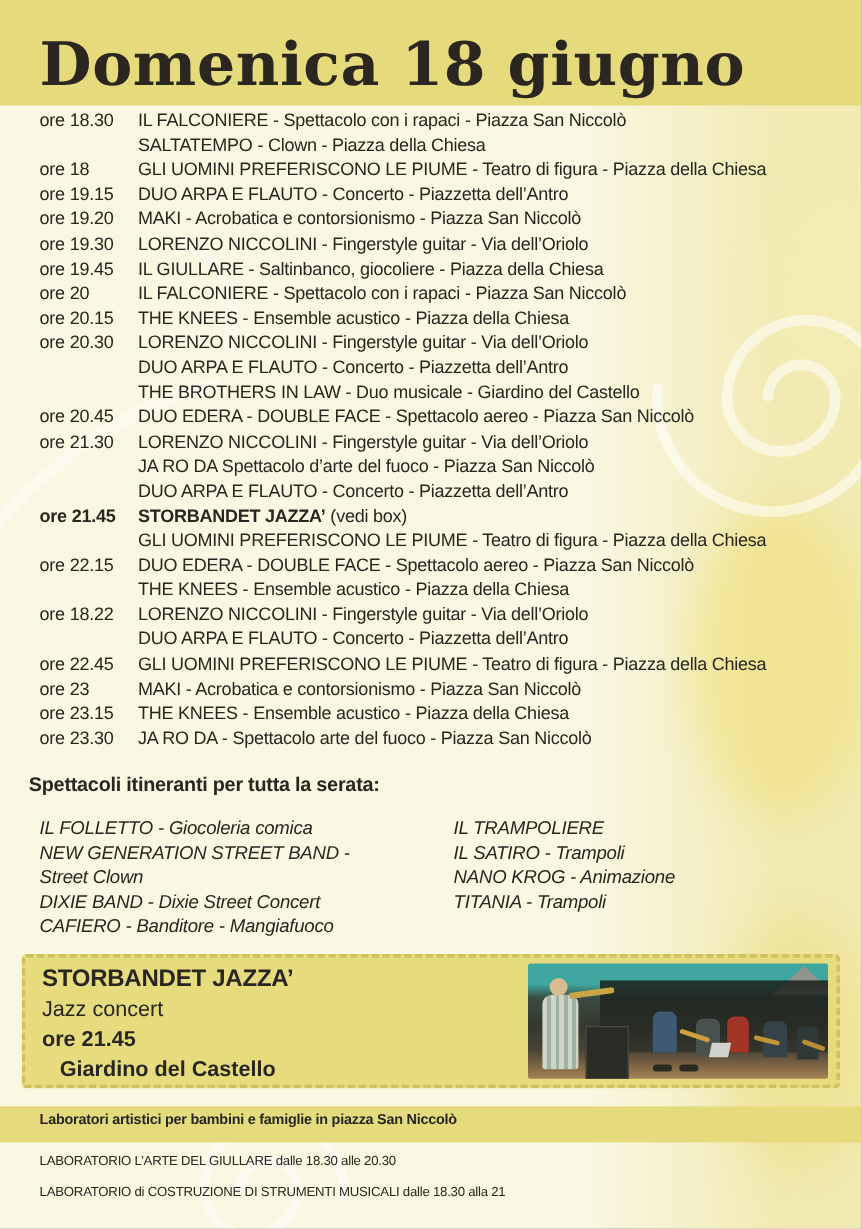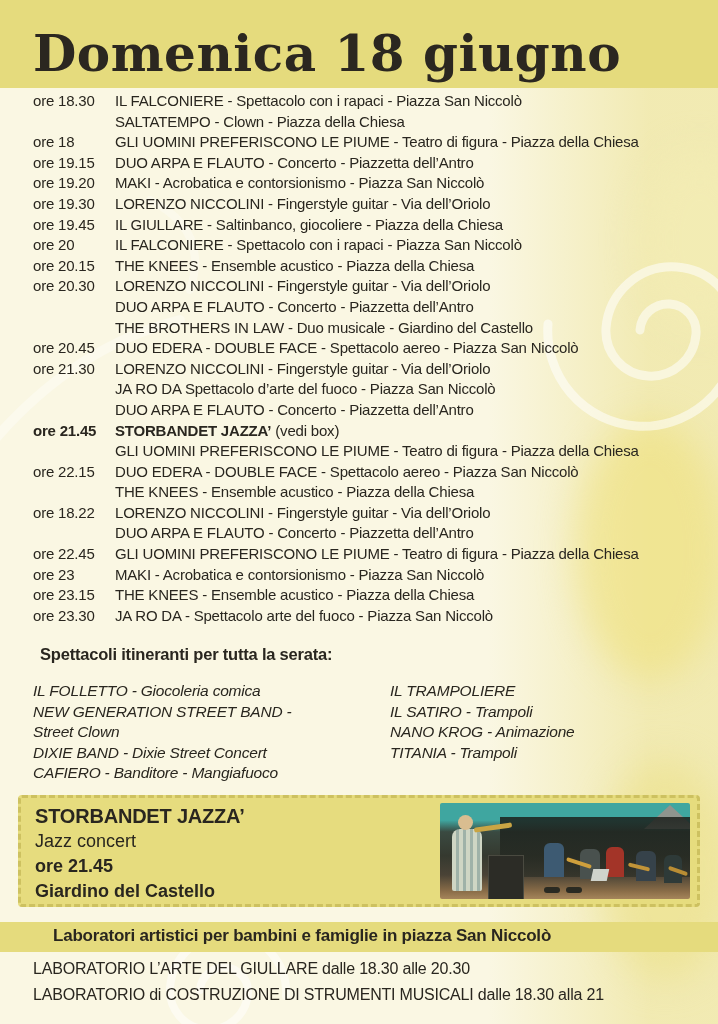--- a/index.html
+++ b/index.html
@@ -30,38 +30,38 @@
     font-size:50px; letter-spacing:.5px; color:#2b2720;
   }
   
   .schedule { position:absolute; top:91px; left:33px; width:668px; }
   .row { display:flex; align-items:flex-start; font-size:15px; line-height:20.6px; letter-spacing:-.2px; }
   .row .time { flex:none; width:82px; }
   .row.bold { font-weight:bold; }
   .row .suffix { font-weight:normal; white-space:pre; }
   
   .itinerant-heading {
-    position:absolute; left:40px; top:645px;
+    position:absolute; left:24px; top:645px;
     font-size:16.5px; font-weight:bold; letter-spacing:-.2px;
   }
   .itinerant-cols { position:absolute; left:33px; top:681px; width:660px; display:flex;font-style:italic; }
   .itinerant-col { font-size:15.5px; line-height:20.6px; letter-spacing:-.2px; }
   .itinerant-col.left { width:345px; }
-  .itinerant-col.right { flex:1;margin-left:12px; }
+  .itinerant-col.right { flex:1; }
   
   .highlight-box {
     position:absolute; left:18px; top:795px; width:682px; height:112px;
     box-sizing:border-box; background:#e6dc7e;
     border:3px dashed #cdc160; border-radius:4px;
   }
   .box-text { position:absolute; left:14px; top:6px; line-height:25px; }
   .box-title { font-size:20px; font-weight:bold; letter-spacing:-.2px; }
   .box-subtitle { font-size:18px; }
   .box-time { font-size:18px; font-weight:bold; }
-  .box-venue { font-size:18px; font-weight:bold; }
+  .box-venue { font-size:18px; font-weight:bold;text-align:center; }
   
   .photo {
     position:absolute; right:7px; top:5px; width:250px; height:96px;
     overflow:hidden; border-radius:2px;
     background:linear-gradient(180deg, #3fa6a0 0%, #3fa6a0 18%, #3a4a41 30%, #35392f 55%, #4a4336 75%, #8a6d48 92%, #a5855b 100%);
   }
   .photo * { position:absolute; }
   .ph-mountain { right:-6px; top:2px; width:0; height:0;
     border-left:26px solid transparent; border-right:26px solid transparent;
     border-bottom:24px solid #8f948e; }
@@ -83,23 +83,23 @@
   .ph-stand { left:152px; top:66px; width:16px; height:12px; background:#cfd3cc; transform:skewX(-12deg); }
   .ph-floor-slot1 { left:104px; top:84px; width:16px; height:6px; background:#2a2a22; border-radius:3px; }
   .ph-floor-slot2 { left:126px; top:84px; width:16px; height:6px; background:#2a2a22; border-radius:3px; }
   
   .workshops-bar {
     position:absolute; left:0; top:922px; width:718px; height:30px;
     background:#e5db7d;
   }
   .workshops-heading {
     position:absolute; left:33px; top:4px;
-    font-size:17px; font-weight:bold; letter-spacing:-.2px;margin-left:20px;
-  }
-  .workshop-lines { position:absolute; left:33px; top:956px; font-size:16px; line-height:25.5px; letter-spacing:-.2px; }
+    font-size:12px; font-weight:bold; letter-spacing:-.2px;
+  }
+  .workshop-lines { position:absolute; left:33px; top:956px; font-size:11px; line-height:25.5px; letter-spacing:-.2px; }
 </style>
 </head>
 <body>
 
 <div class="page">
 
   <div class="bg-layer">
     <div class="bg-right-wash"></div>
     <div class="bg-blob blob1"></div>
     <div class="bg-blob blob2"></div>

